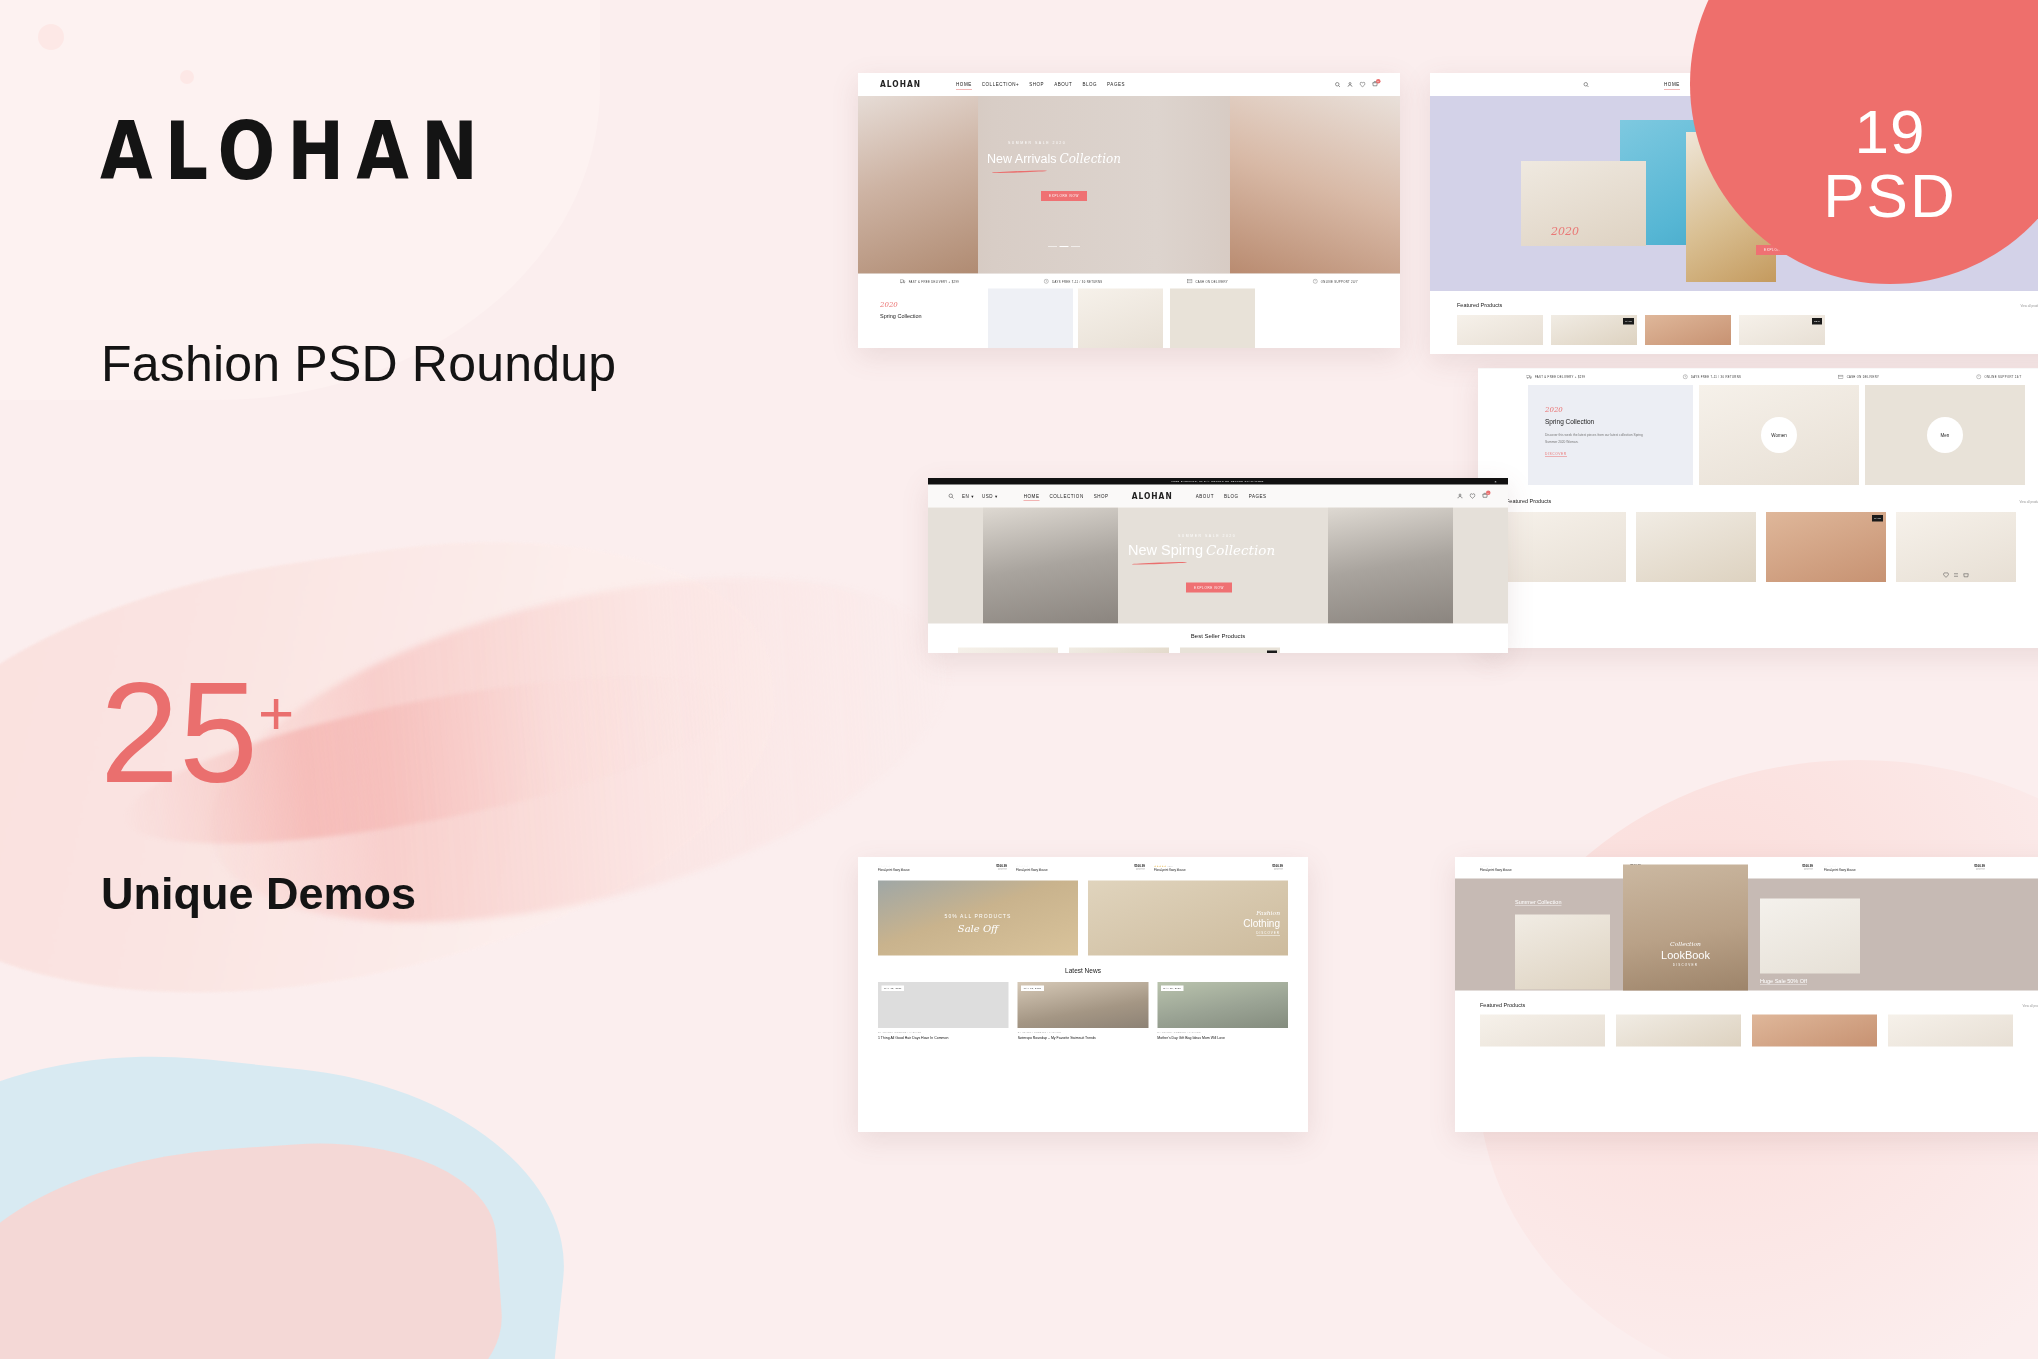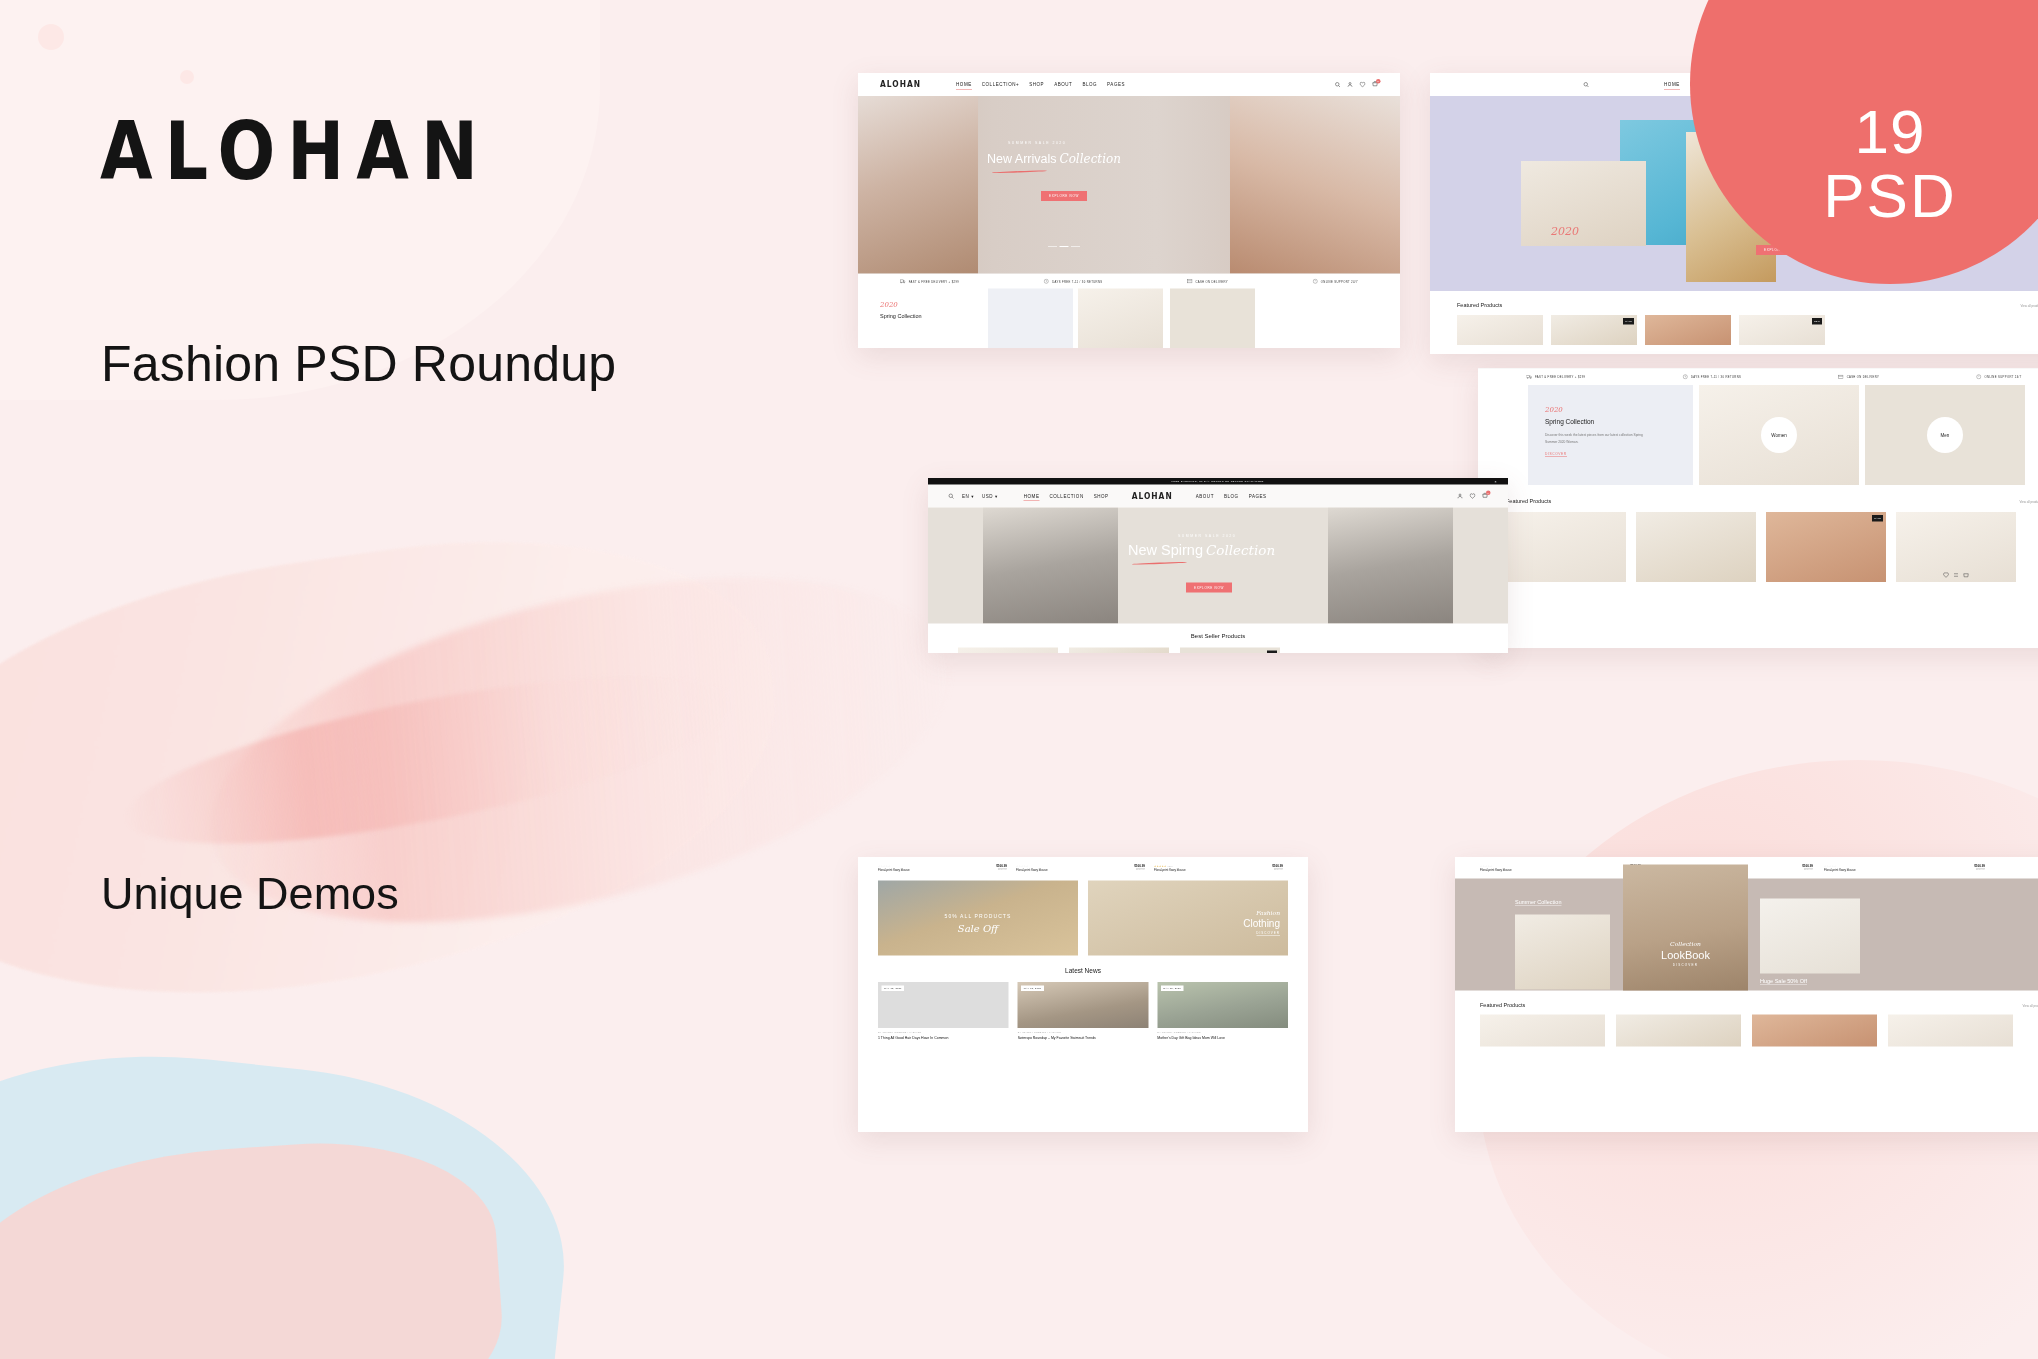--- a/index.html
+++ b/index.html
@@ -90,21 +90,21 @@
     font-size: 50px; color: #141414; font-weight: 400; line-height: 1.36;
     letter-spacing: .2px;
   }
   .bignum {
     position: absolute; left: 100px; top: 662px;
     font-size: 142px; color: #ea6f6e; font-weight: 400; line-height: 1;
   }
   .bignum sup { font-size: 62px; vertical-align: super; line-height: 0; font-weight: 300; }
   .subhead {
     position: absolute; left: 101px; top: 868px;
-    font-size: 45px; color: #141414; font-weight: 400;
+    font-size: 45px; color: #141414; font-weight: 700;
   }
 
   
   .mock {
     position: absolute; background: #fff;
     box-shadow: 0 8px 26px rgba(120,80,80,.13);
     overflow: hidden;
   }
   .m1 { left: 858px; top: 73px;  width: 542px; height: 275px; }
   .m2 { left: 1430px; top: 73px; width: 640px; height: 281px; }
@@ -226,20 +226,23 @@
 
   <div class="badge">
     <div class="num">19</div>
     <div class="psd">PSD</div>
   </div>
 
   <div class="logo">ALOHAN</div>
   <div class="headline">
     <div>Fashion PSD Roundup</div>
   </div>
+  <div class="bignum">
+    <span>25</span><sup>+</sup>
+  </div>
   <div class="subhead">Unique Demos</div>
 
   <div class="mock m1">
     <div class="page" style="width:1084px;transform:scale(.5);">
 
       <div class="nav" style="padding:0 44px;">
         <div class="brand">ALOHAN</div>
         <div class="links" style="margin-left:52px;">
           <span class="active">HOME</span>
           <span><span>COLLECTION</span>+</span>

